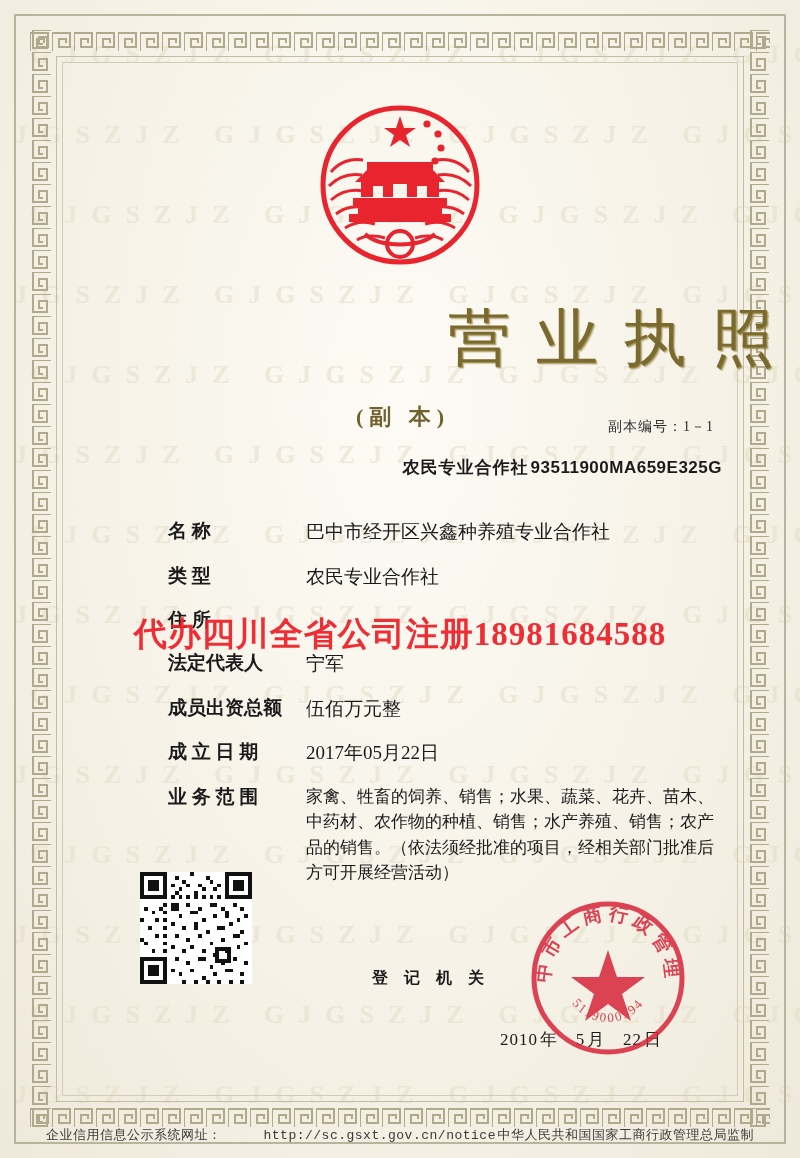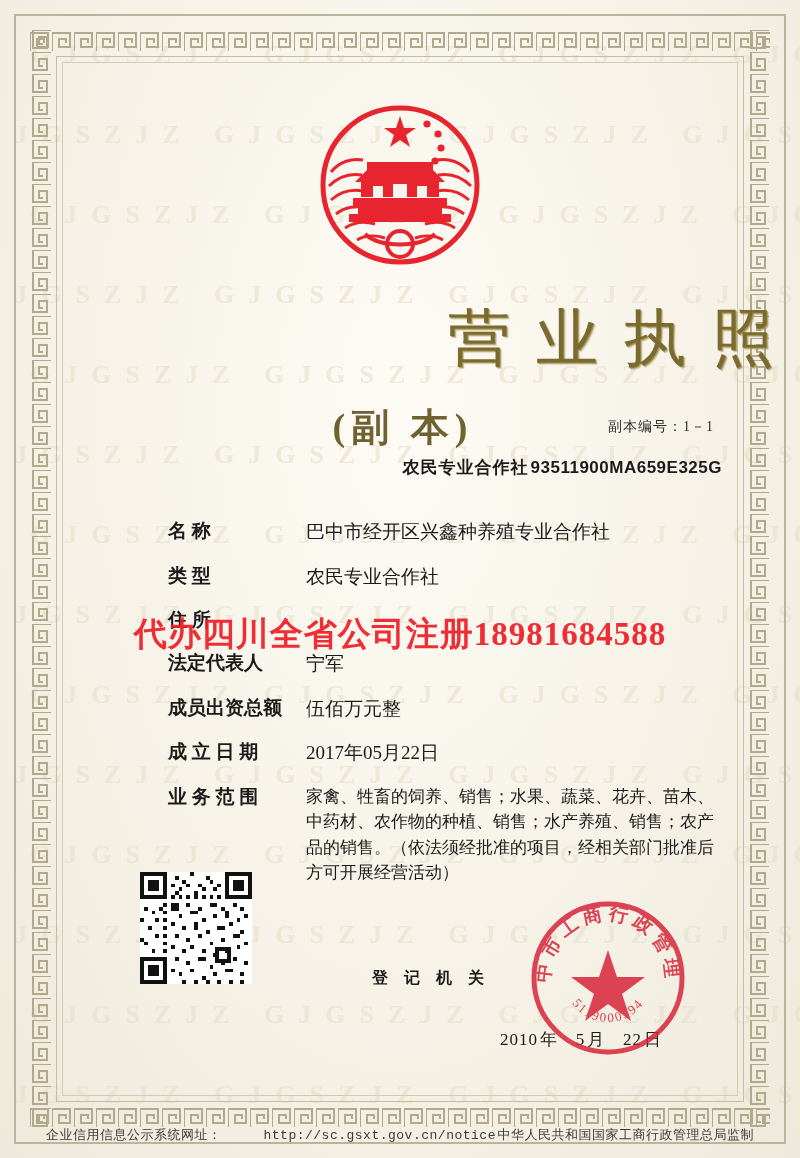--- a/index.html
+++ b/index.html
@@ -97,21 +97,21 @@
     color: #7a6a2f;
     text-shadow: 1px 1px 0 #a2924f, 2px 2px 1px rgba(120,100,40,.35);
   }
   .subtitle {
     position: absolute;
     top: 402px;
     left: 0; right: 0;
     text-align: center;
     font-family: "Liberation Serif", "DejaVu Serif", serif;
     font-weight: bold;
-    font-size: 38px;
+    font-size: 22px;
     letter-spacing: 6px;
     text-indent: 6px;
     color: #6f6130;
   }
 
   .copy-no {
     position: absolute;
     top: 418px;
     right: 86px;
     font-family: "Liberation Serif", "DejaVu Serif", serif;

